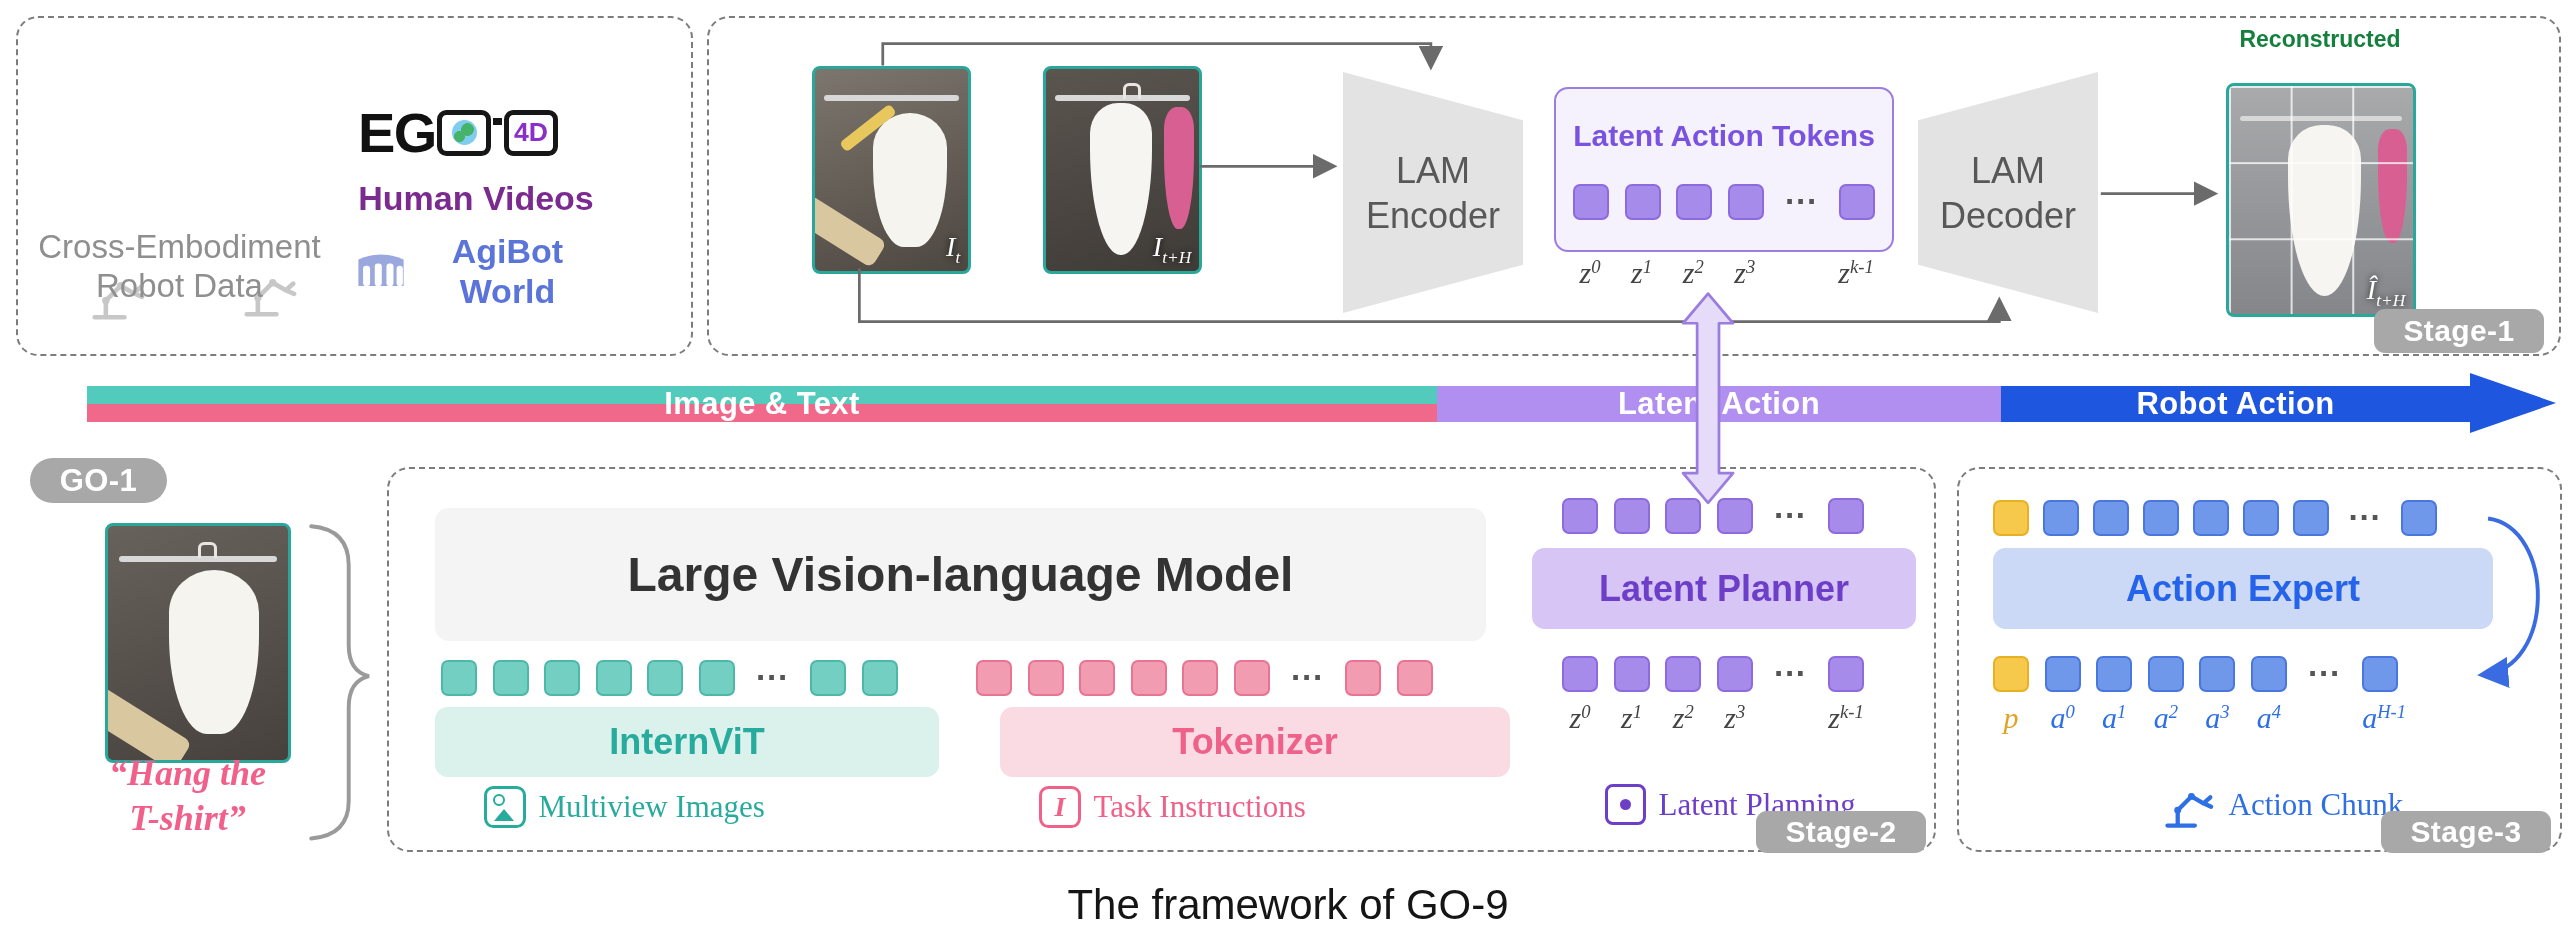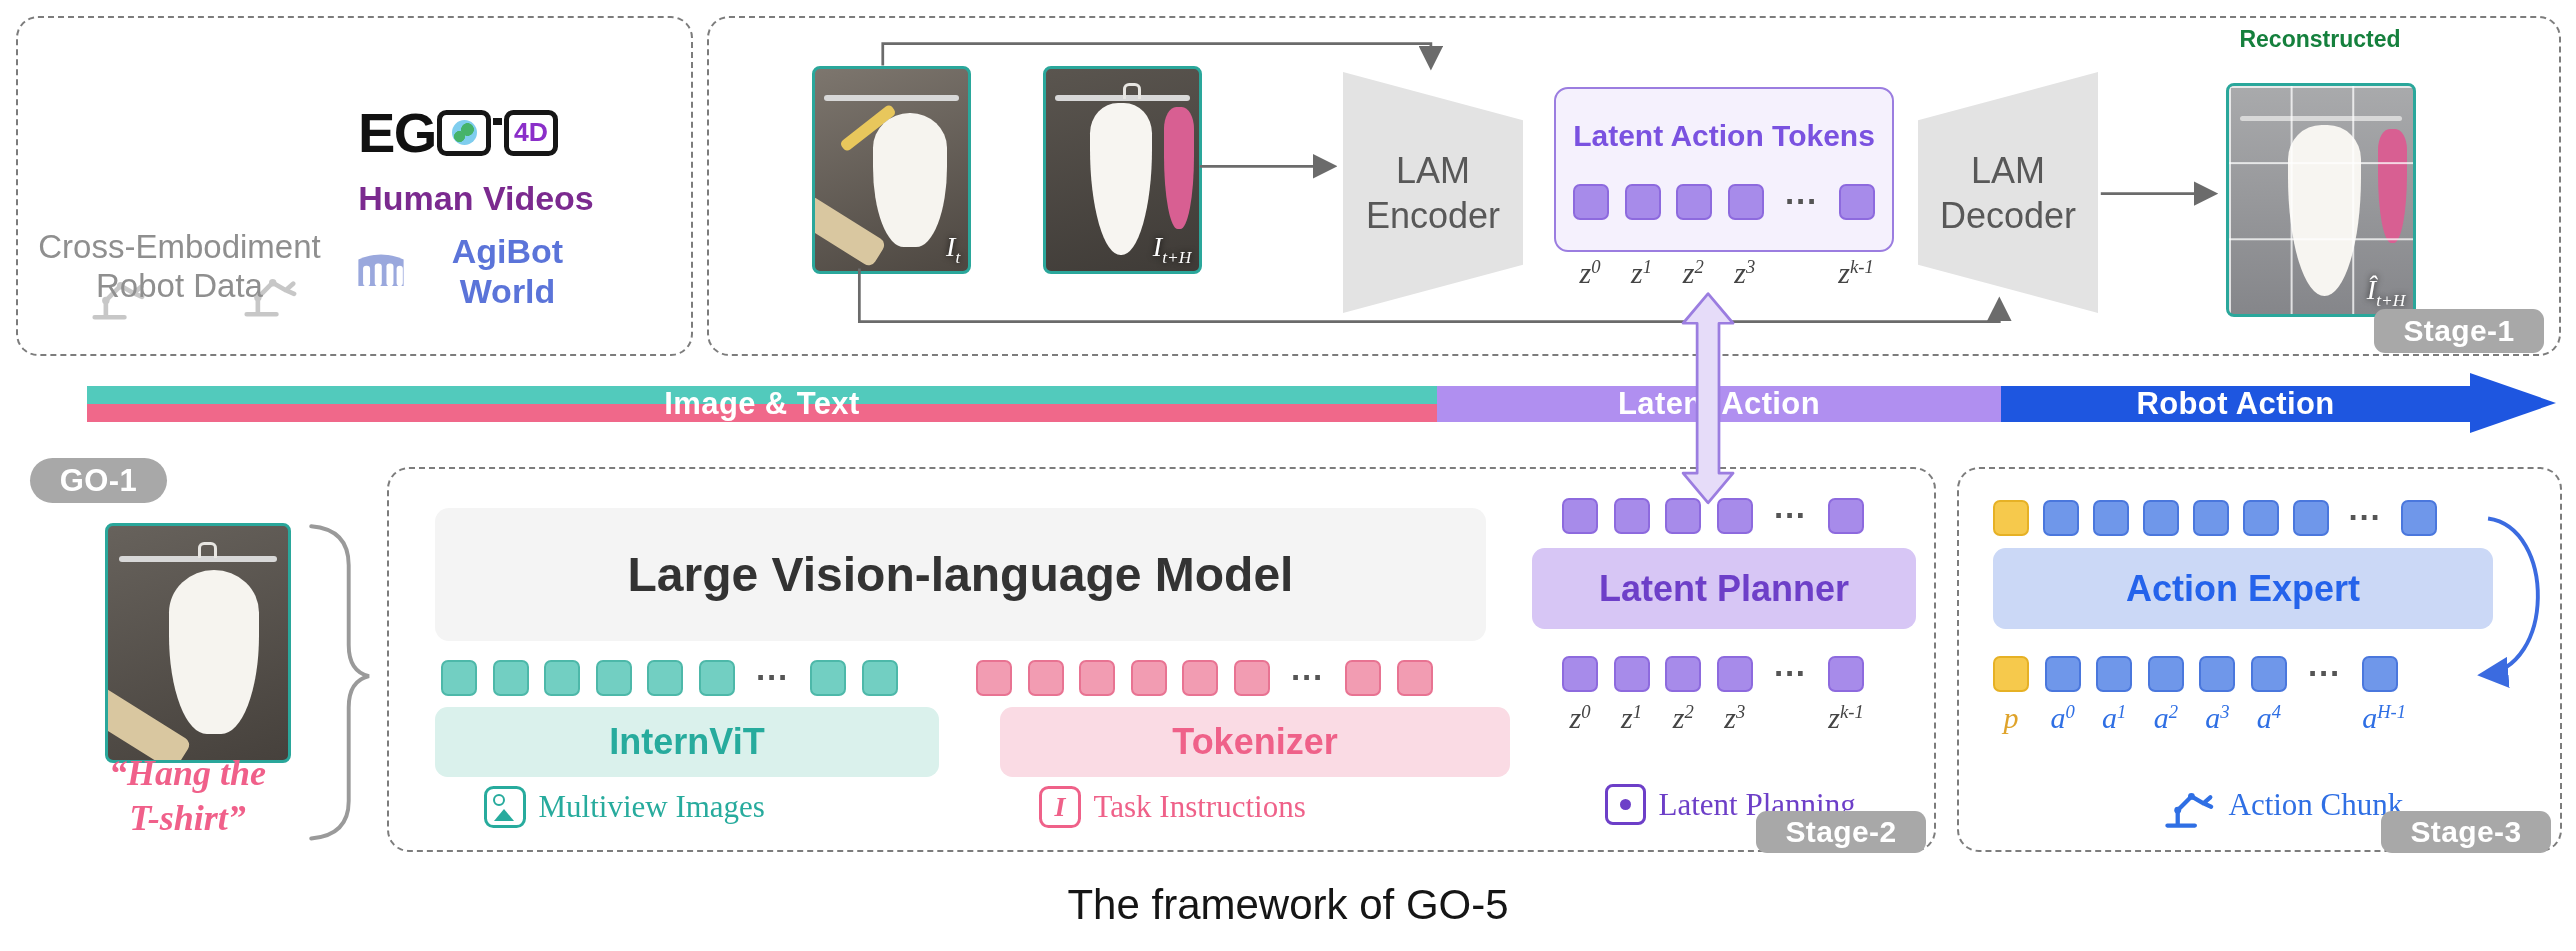--- a/index.html
+++ b/index.html
@@ -374,21 +374,21 @@
           <circle cx="36" cy="18" r="4" fill="#2f6fe4" stroke="none"></circle>
       </g>
     </svg>
     <span class="cap-text cap-blue">Action Chunk</span>
   </div>
 
   <div class="pill stage-pill" style="left:2381px;top:811px;width:170px;height:42px;">
     <span>Stage-3</span>
   </div>
 
-  <div class="caption" style="top:881px;">The framework of GO-5</div>
+  <div class="caption" style="top:881px;">The framework of GO-9</div>
 
   <svg class="overlay" width="2576" height="951" viewBox="0 0 3298 1218">
     <defs>
       <marker id="arrGray" viewBox="0 0 10 10" refX="8" refY="5" markerWidth="9" markerHeight="9" orient="auto-start-reverse">
         <path d="M0,0 L10,5 L0,10 z" fill="#6b6b6b"></path>
       </marker>
       <marker id="arrBlue" viewBox="0 0 10 10" refX="8" refY="5" markerWidth="8" markerHeight="8" orient="auto-start-reverse">
         <path d="M0,0 L10,5 L0,10 z" fill="#3b6be0"></path>
       </marker>
     </defs>

